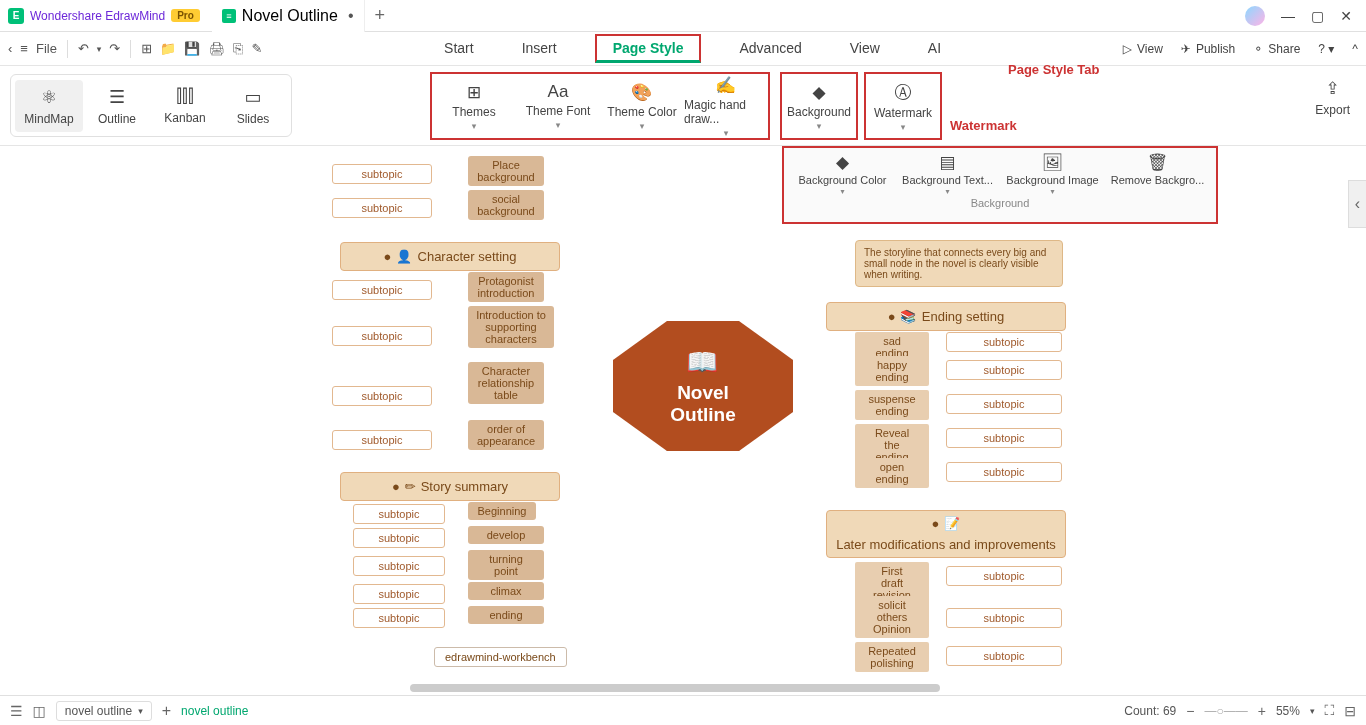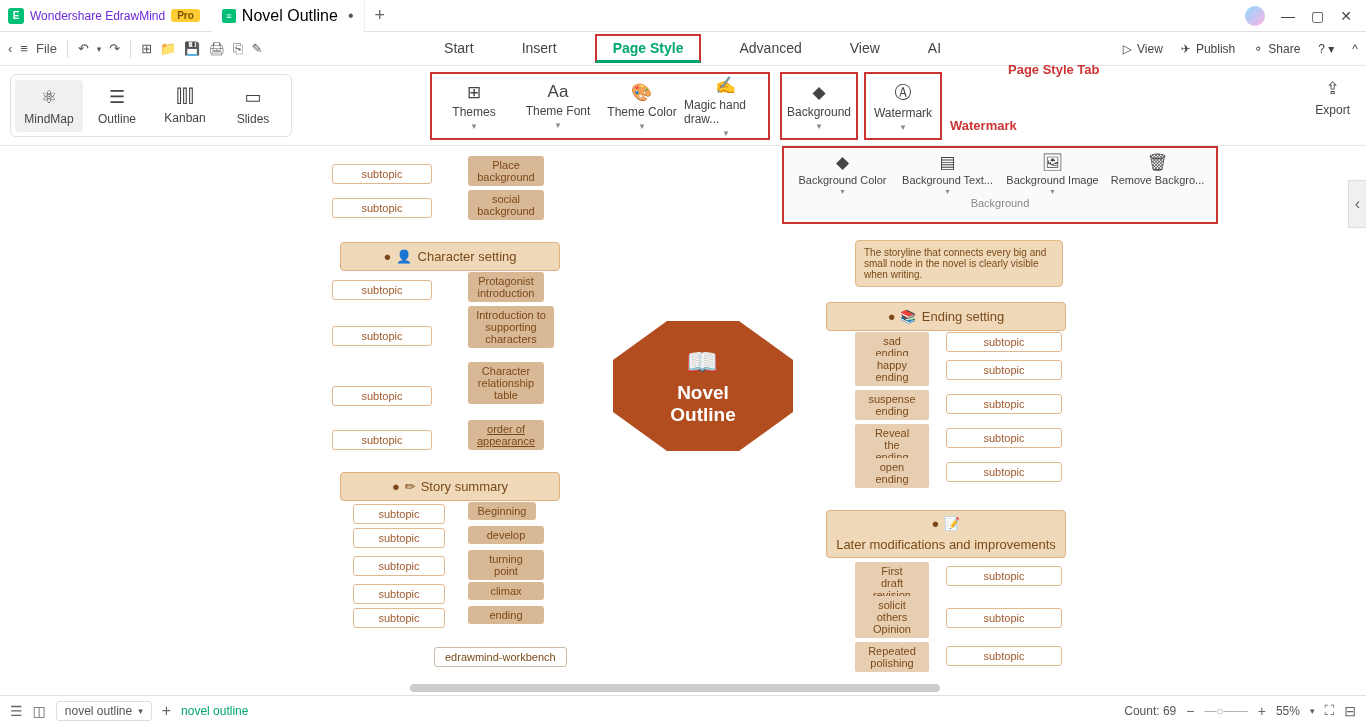--- a/index.html
+++ b/index.html
@@ -258,21 +258,21 @@
       <span>👤</span>
       <span>Character setting</span>
     </div>
   <div class="node subnode-l" style="left:332px; top:134px;">subtopic</div>
   <div class="node box-l" style="left:468px; top:126px;">Protagonist introduction</div>
   <div class="node subnode-l" style="left:332px; top:180px;">subtopic</div>
   <div class="node box-l" style="left:468px; top:160px; width:86px;">Introduction to supporting characters</div>
   <div class="node subnode-l" style="left:332px; top:240px;">subtopic</div>
   <div class="node box-l" style="left:468px; top:216px;">Character relationship table</div>
   <div class="node subnode-l" style="left:332px; top:284px;">subtopic</div>
-  <div class="node box-l" style="left:468px; top:274px;text-decoration:underline;">order of appearance</div>
+  <div class="node box-l" style="left:468px; top:274px;">order of appearance</div>
 
   <div class="node section-l" style="left:340px; top:326px; width:220px; justify-content:center;">
       <span>●</span>
       <span>✏</span>
       <span>Story summary</span>
     </div>
   <div class="node subnode-l" style="left:353px; top:358px; width:92px;">subtopic</div>
   <div class="node box-l" style="left:468px; top:356px; width:68px;">Beginning</div>
   <div class="node subnode-l" style="left:353px; top:382px; width:92px;">subtopic</div>
   <div class="node box-l" style="left:468px; top:380px; width:76px;">develop</div>

